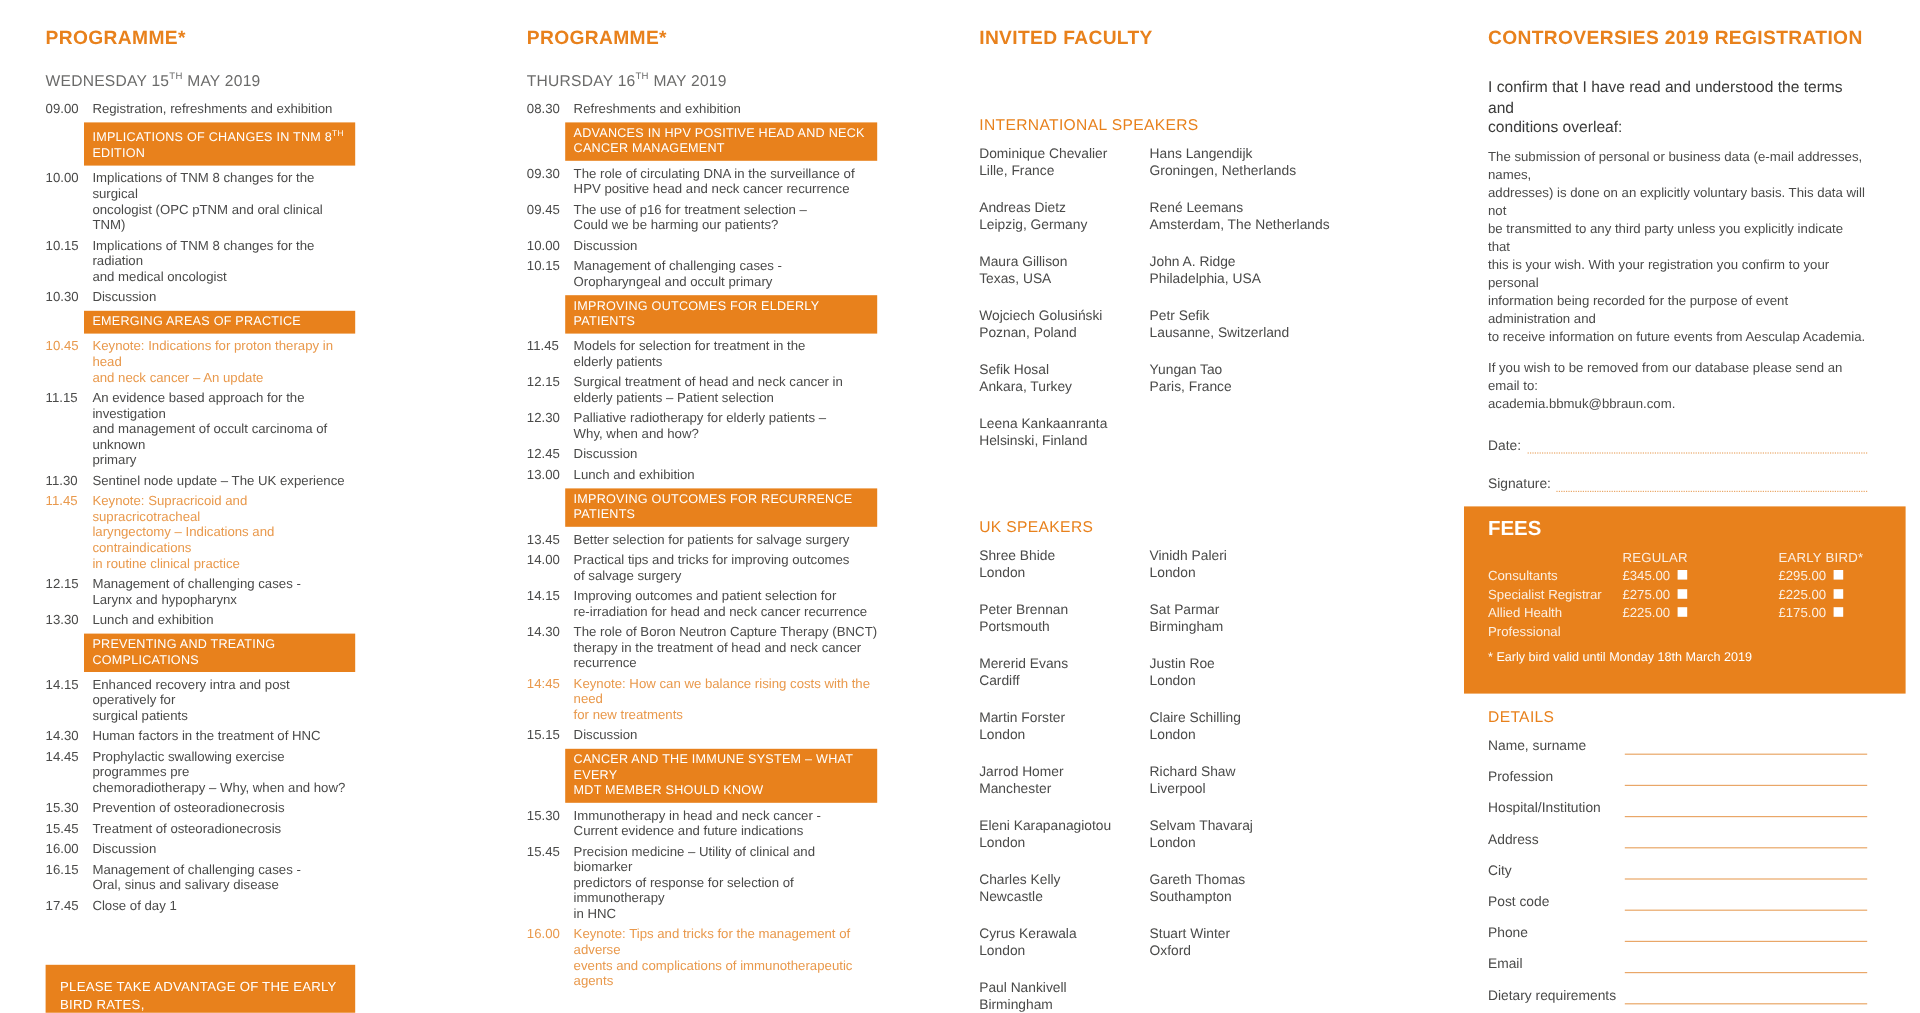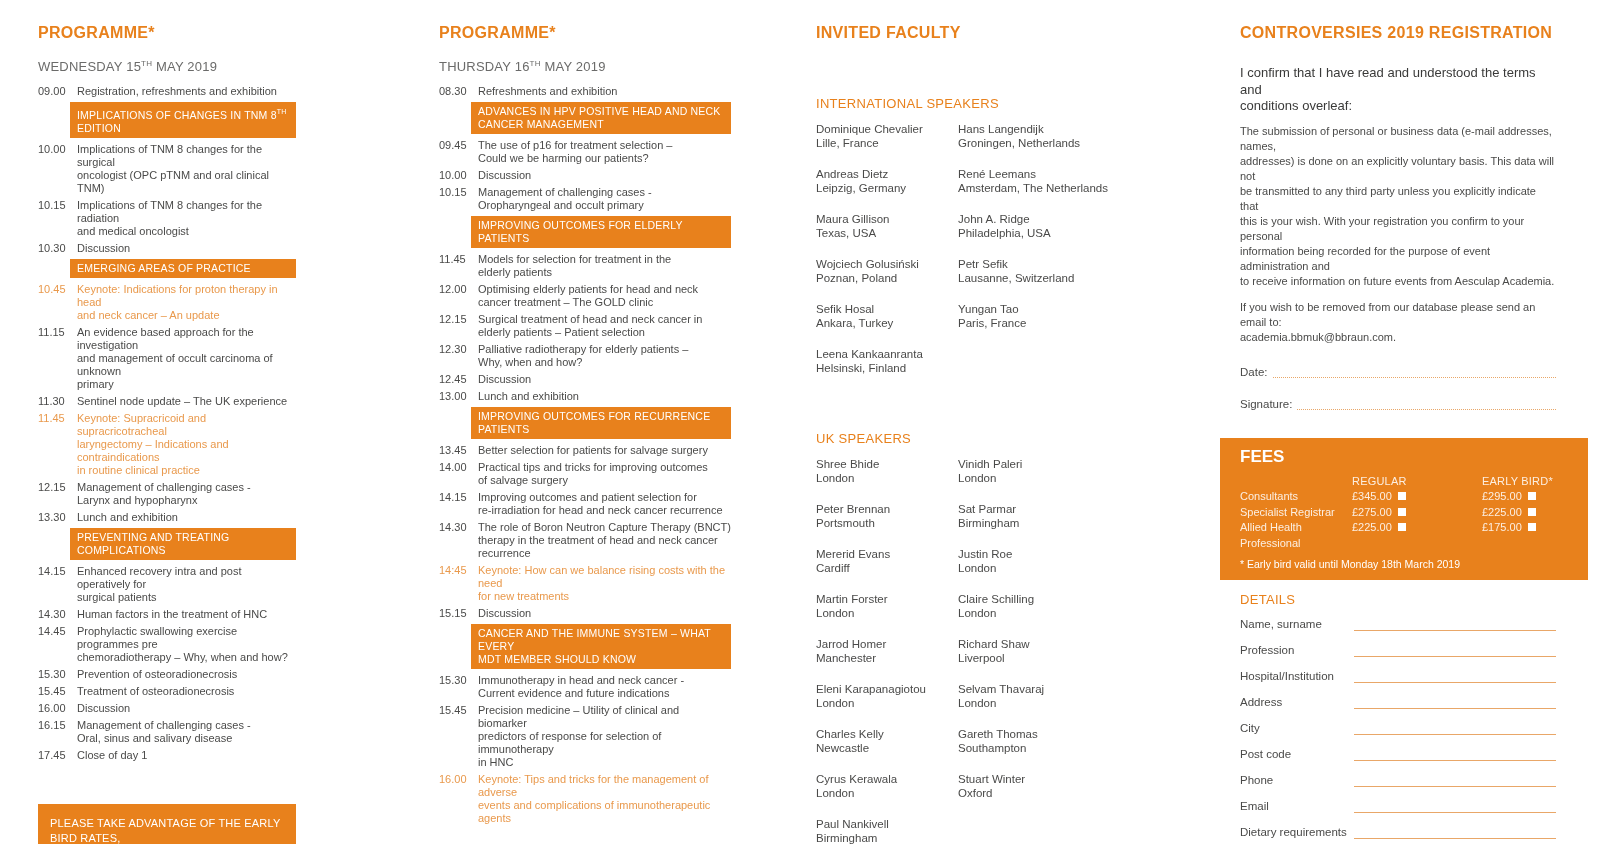--- a/index.html
+++ b/index.html
@@ -32,21 +32,21 @@
   .fac-header{color:var(--orange);font-size:13px;font-weight:400;letter-spacing:.3px;}
   #intl-header{margin:54px 0 12px;}
   #uk-header{margin:56px 0 12px;}
   .fac-grid{display:grid;grid-template-columns:142px 1fr;row-gap:18px;}
   .fname,.floc{font-size:11.5px;line-height:13.5px;}
   
   .confirm{font-size:13px;line-height:16.5px;font-weight:400;color:#3A3A39;margin:23px 0 9px;white-space:pre-line;}
   .para{font-size:11px;line-height:15px;white-space:pre-line;margin-bottom:11px;}
   .sigrow{display:flex;align-items:flex-end;font-size:11.5px;margin-top:10px;height:22px;}
   .dotline{flex:1;border-bottom:1.5px dotted var(--line-orange);margin-left:5px;height:13px;}
-  .fees{background:var(--orange);color:#fff;width:368px;margin:28px 0 0 -20px;padding:9px 16px 10px 20px;}
+  .fees{background:var(--orange);color:#fff;width:368px;margin:12px 0 0 -20px;padding:9px 16px 24px 20px;}
   .fees-title{font-size:17px;font-weight:700;margin-bottom:7px;}
   .fees-grid{display:grid;grid-template-columns:112px 130px 1fr;font-size:11px;line-height:15.5px;color:rgba(255,255,255,.87);}
   .fees-grid .fhead{letter-spacing:.2px;}
   .sq{display:inline-block;width:8px;height:8px;background:#fff;margin-left:6px;}
   .fees-foot{font-size:10.5px;margin-top:7px;color:#fff;}
   .sec-header{color:var(--orange);font-size:13px;font-weight:400;letter-spacing:.3px;}
   #details-header{margin:12px 0 9px;}
   .drow{display:flex;align-items:flex-end;margin-bottom:11px;font-size:11.5px;line-height:13px;}
   .dlabel{flex:0 0 114px;white-space:pre-line;}
   .dline{flex:1;border-bottom:1px solid var(--line-orange);height:15px;}
@@ -156,43 +156,43 @@
     <h1 class="panel-title">PROGRAMME*</h1>
     <h2 class="panel-date"><span>THURSDAY 16</span><sup>TH</sup><span> MAY 2019</span></h2>
     <div id="sched-thu">
         <div class="srow">
           <span class="stime">08.30</span>
           <span class="stext">Refreshments and exhibition</span>
         </div>
         <div class="sbar"><span>ADVANCES IN HPV POSITIVE HEAD AND NECK
 CANCER MANAGEMENT</span></div>
         <div class="srow">
+          <span class="stime">09.30</span>
+          <span class="stext">The role of circulating DNA in the surveillance of
+HPV positive head and neck cancer recurrence</span>
+        </div>
+        <div class="srow">
           <span class="stime">09.45</span>
           <span class="stext">The use of p16 for treatment selection –
 Could we be harming our patients?</span>
         </div>
         <div class="srow">
           <span class="stime">10.00</span>
           <span class="stext">Discussion</span>
         </div>
         <div class="srow">
           <span class="stime">10.15</span>
           <span class="stext">Management of challenging cases -
 Oropharyngeal and occult primary</span>
         </div>
         <div class="sbar"><span>IMPROVING OUTCOMES FOR ELDERLY PATIENTS</span></div>
         <div class="srow">
           <span class="stime">11.45</span>
           <span class="stext">Models for selection for treatment in the
 elderly patients</span>
-        </div>
-        <div class="srow">
-          <span class="stime">12.00</span>
-          <span class="stext">Optimising elderly patients for head and neck
-cancer treatment – The GOLD clinic</span>
         </div>
         <div class="srow">
           <span class="stime">12.15</span>
           <span class="stext">Surgical treatment of head and neck cancer in
 elderly patients – Patient selection</span>
         </div>
         <div class="srow">
           <span class="stime">12.30</span>
           <span class="stext">Palliative radiotherapy for elderly patients –
 Why, when and how?</span>

